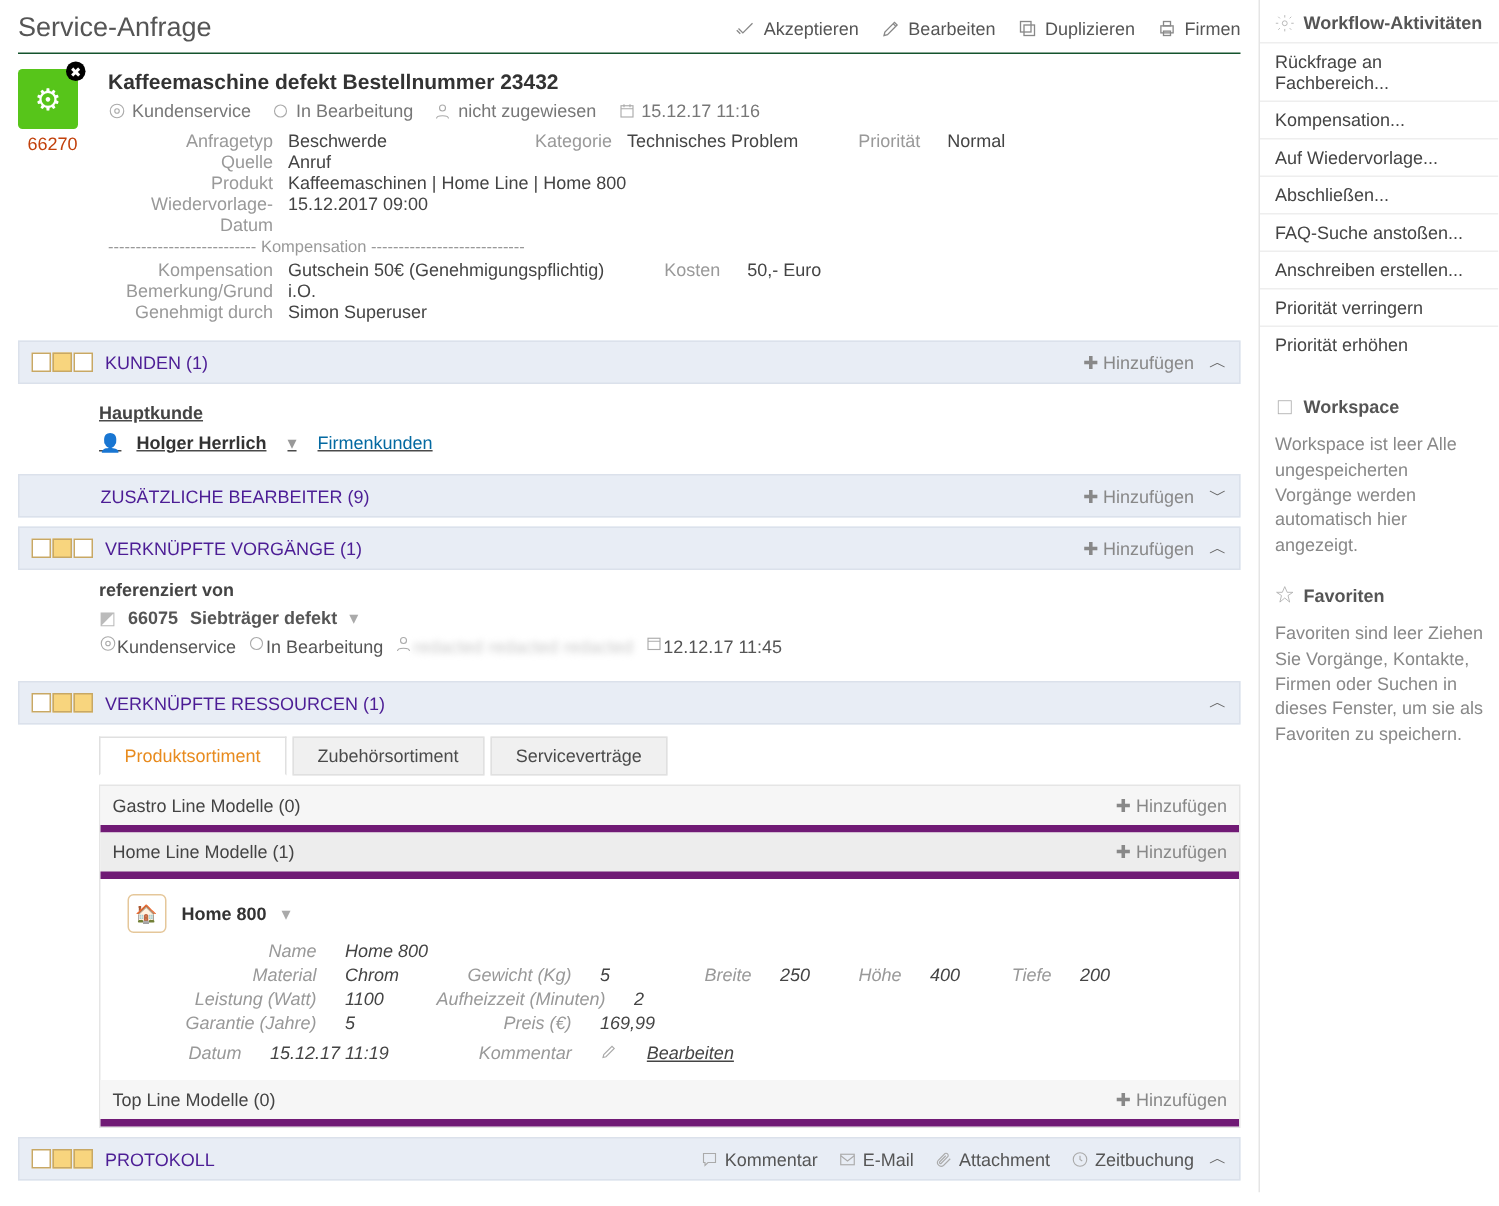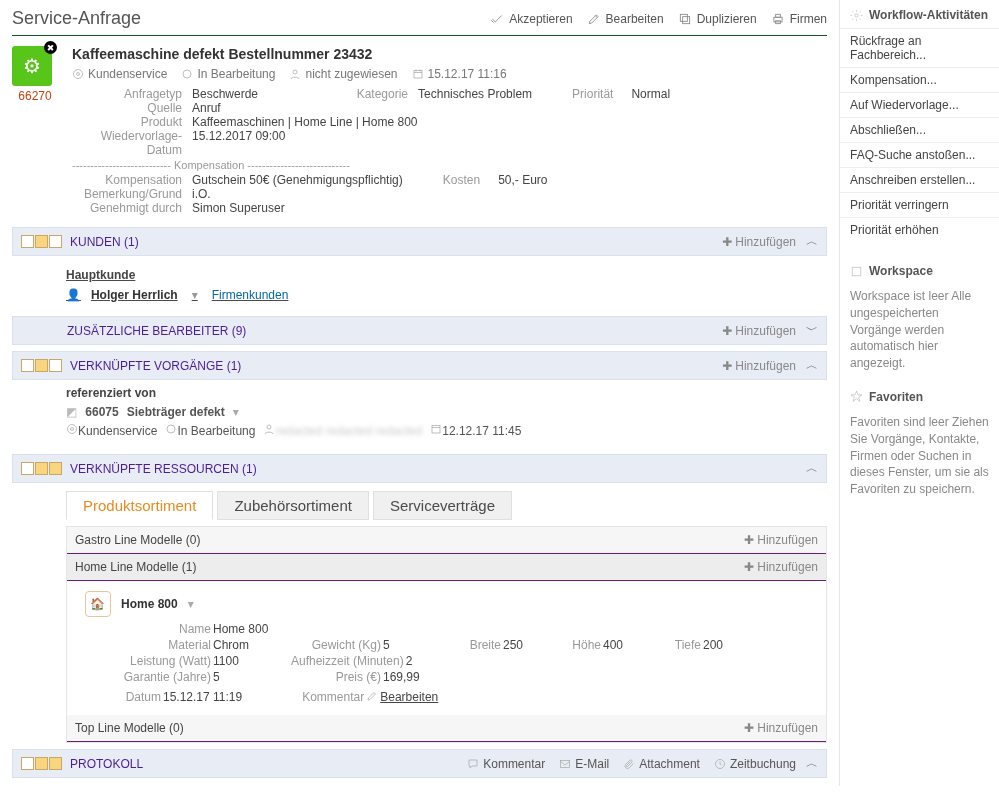--- a/index.html
+++ b/index.html
@@ -51,34 +51,34 @@
 .chevs { color: #999; margin: 0 4px; }
 .person-ic { color: #d9534f; }
 
 .ref-body { padding: 6px 6px 6px 54px; }
 .ref-title { font-weight: bold; color: #444; margin-bottom: 5px; }
 .ref-item { display: flex; gap: 8px; align-items: center; color: #555; margin-bottom: 4px; }
 .blur { color: #ccc; filter: blur(2px); }
 
 
 .tabs { display: flex; gap: 4px; margin: 8px 0 6px 54px; }
-.tab { padding: 5px 16px; background: #f0f0f0; border: 1px solid #e0e0e0; cursor: pointer; font-size: 15px; }
+.tab { padding: 5px 16px; background: #f0f0f0; border: 1px solid #e0e0e0; cursor: pointer; font-size: 12px; }
 .tab.active { background: #fff; border-bottom-color: #fff; color: #e88b1e; font-weight: 500; }
 .res-body { margin-left: 54px; border: 1px solid #e5e5e5; }
-.res-row { display: flex; align-items: center; padding: 6px 8px; background: #f6f6f6; border-bottom: 1px solid #701a75; }
+.res-row { display: flex; align-items: center; padding: 6px 8px; background: #f6f6f6; border-bottom: 5px solid #701a75; }
 .res-row.alt { background: #ededed; }
 .res-row .nm { color: #444; }
 .res-row .add { margin-left: auto; color: #888; cursor: pointer; }
 .res-detail { padding: 6px 10px 10px 10px; }
 .res-hdr { display: flex; align-items: center; gap: 10px; padding: 4px 8px; }
 .res-ico { width: 26px; height: 26px; border: 1px solid #e5c79a; border-radius: 4px; display: flex; align-items: center; justify-content: center; }
 .res-name { font-weight: bold; color: #333; }
 .specs { margin-left: 44px; }
 .spec-row { display: flex; gap: 20px; padding: 1px 0; }
-.spec { display: flex; gap: 2px; min-width: 150px; }
+.spec { display: flex; gap: 19px; min-width: 150px; font-style: italic; }
 .spec .k { color: #999; text-align: right; min-width: 90px; }
 .spec .v { color: #444; }
 .edit-link { text-decoration: underline; cursor: pointer; color: #444; }
 
 .proto-actions { margin-left: auto; display: flex; gap: 14px; }
 .proto-actions .pa { display: flex; align-items: center; gap: 4px; cursor: pointer; color: #555; }
 
 
 .side h3 { font-size: 12px; font-weight: bold; color: #555; padding: 8px 10px 6px; display: flex; align-items: center; gap: 6px; }
 .side h3 svg { width: 13px; height: 13px; stroke: #aaa; fill: none; }

